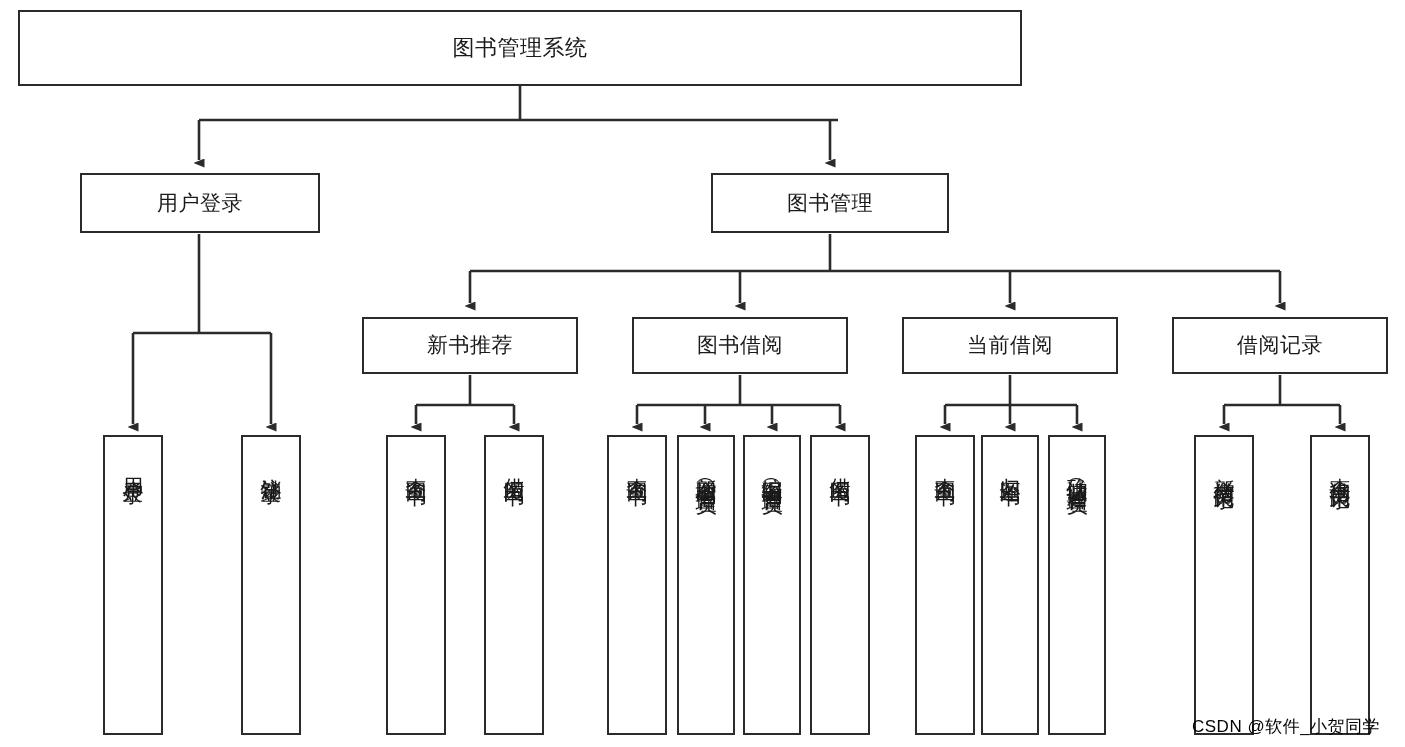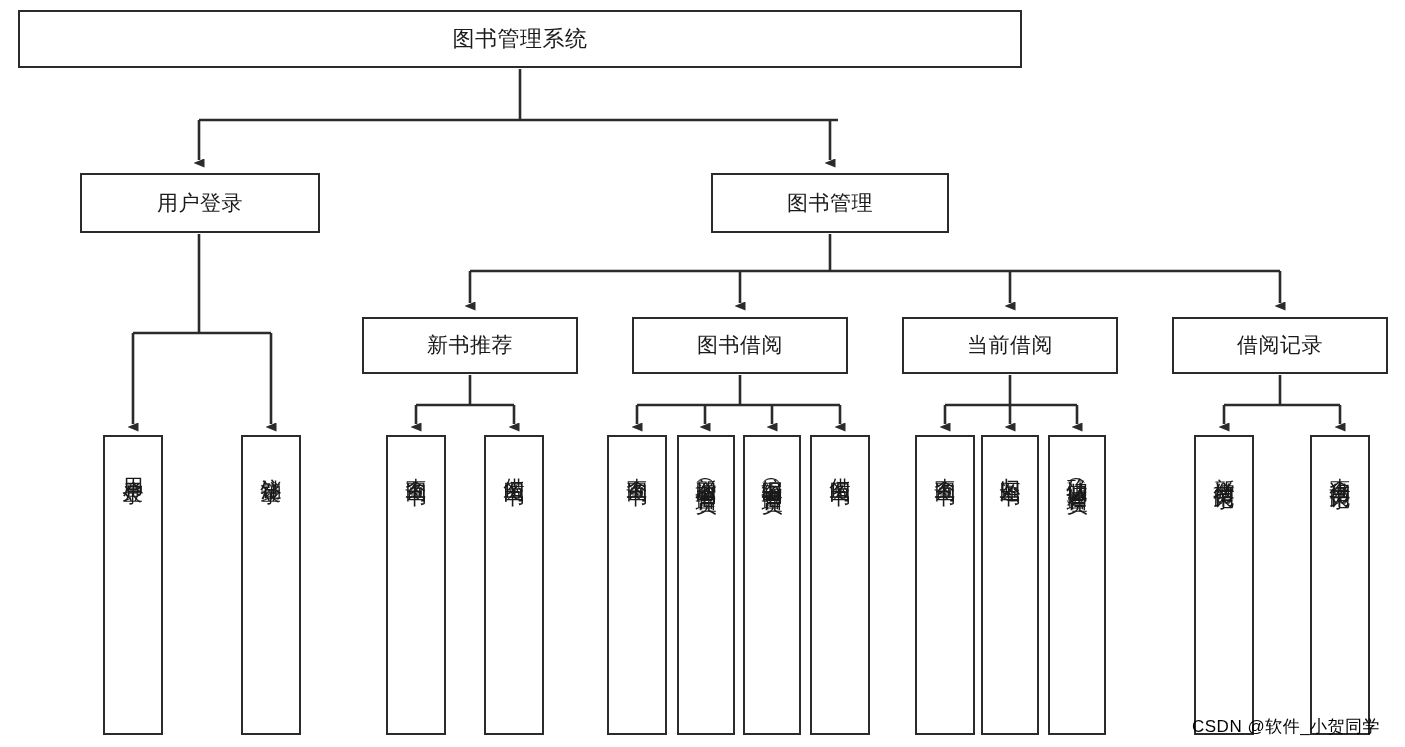--- a/index.html
+++ b/index.html
@@ -123,21 +123,21 @@
       <path d="M1010,405 L1010,424" marker-end="url(#arrow)"></path>
       <path d="M1077,405 L1077,424" marker-end="url(#arrow)"></path>
 
       <path d="M1280,375 L1280,405"></path>
       <path d="M1224,405 L1340,405"></path>
       <path d="M1224,405 L1224,424" marker-end="url(#arrow)"></path>
       <path d="M1340,405 L1340,424" marker-end="url(#arrow)"></path>
     </g>
   </svg>
 
-  <div class="node h root" style="left:18px; top:10px; width:1004px; height:58px;">
+  <div class="node h root" style="left:18px; top:10px; width:1004px; height:76px;">
     <span class="label">图书管理系统</span>
   </div>
 
   <div class="node h" style="left:80px; top:173px; width:240px; height:60px;">
     <span class="label">用户登录</span>
   </div>
 
   <div class="node h" style="left:711px; top:173px; width:238px; height:60px;">
     <span class="label">图书管理</span>
   </div>

